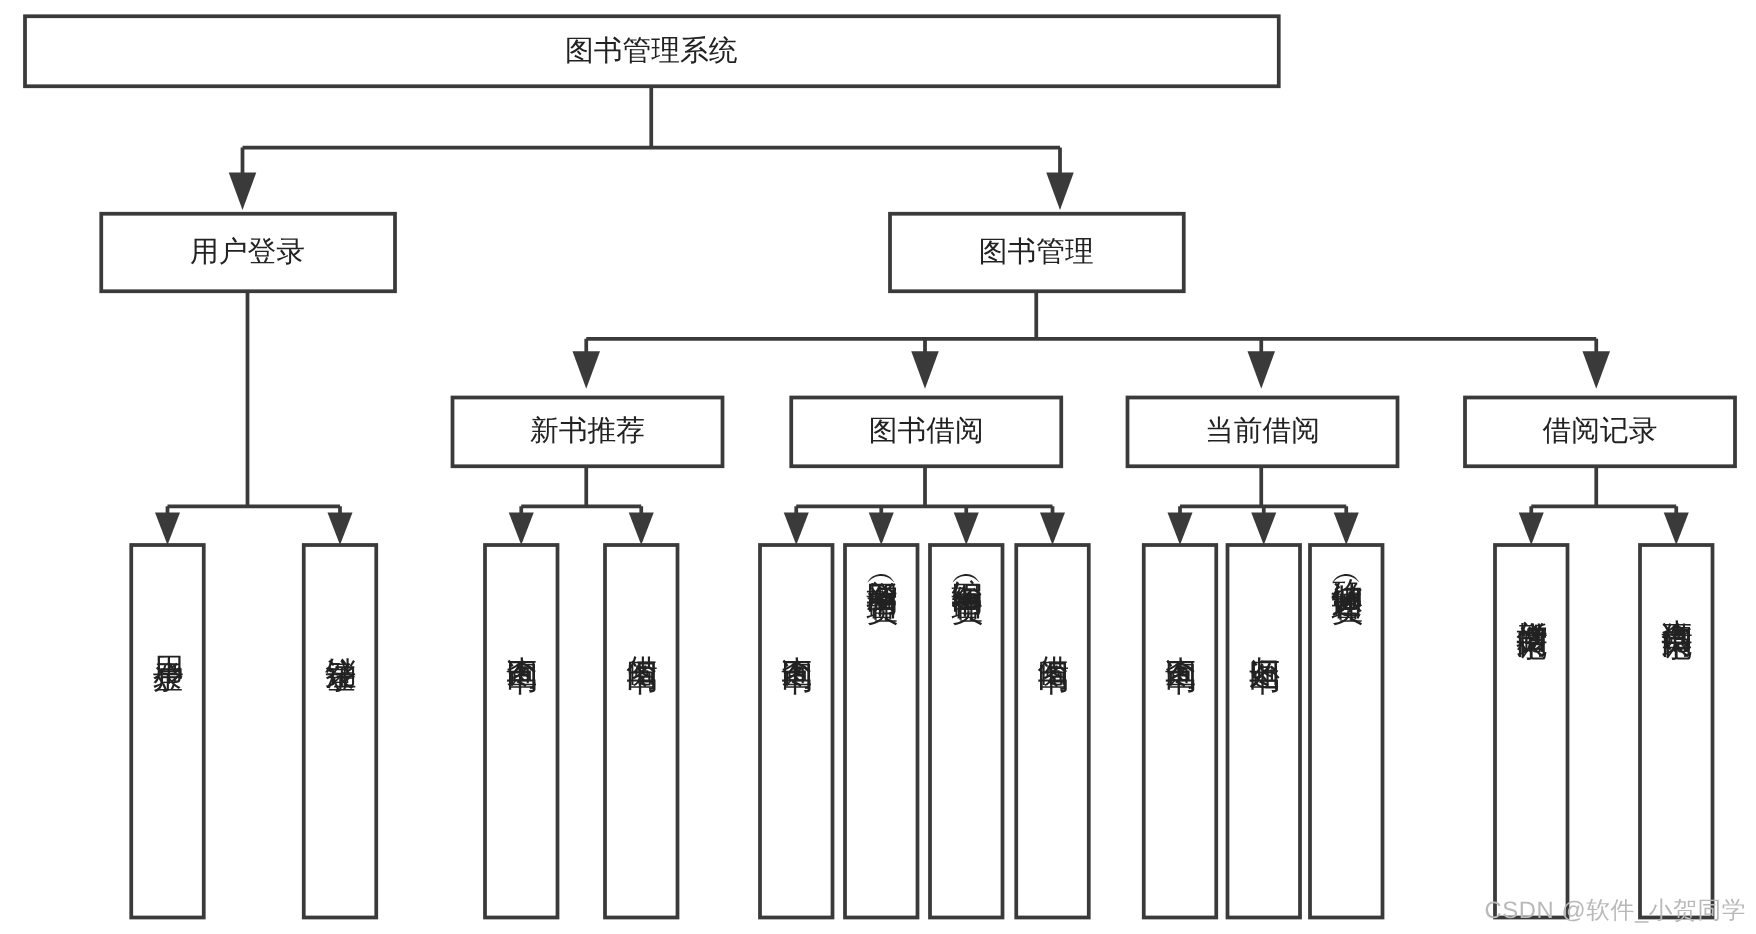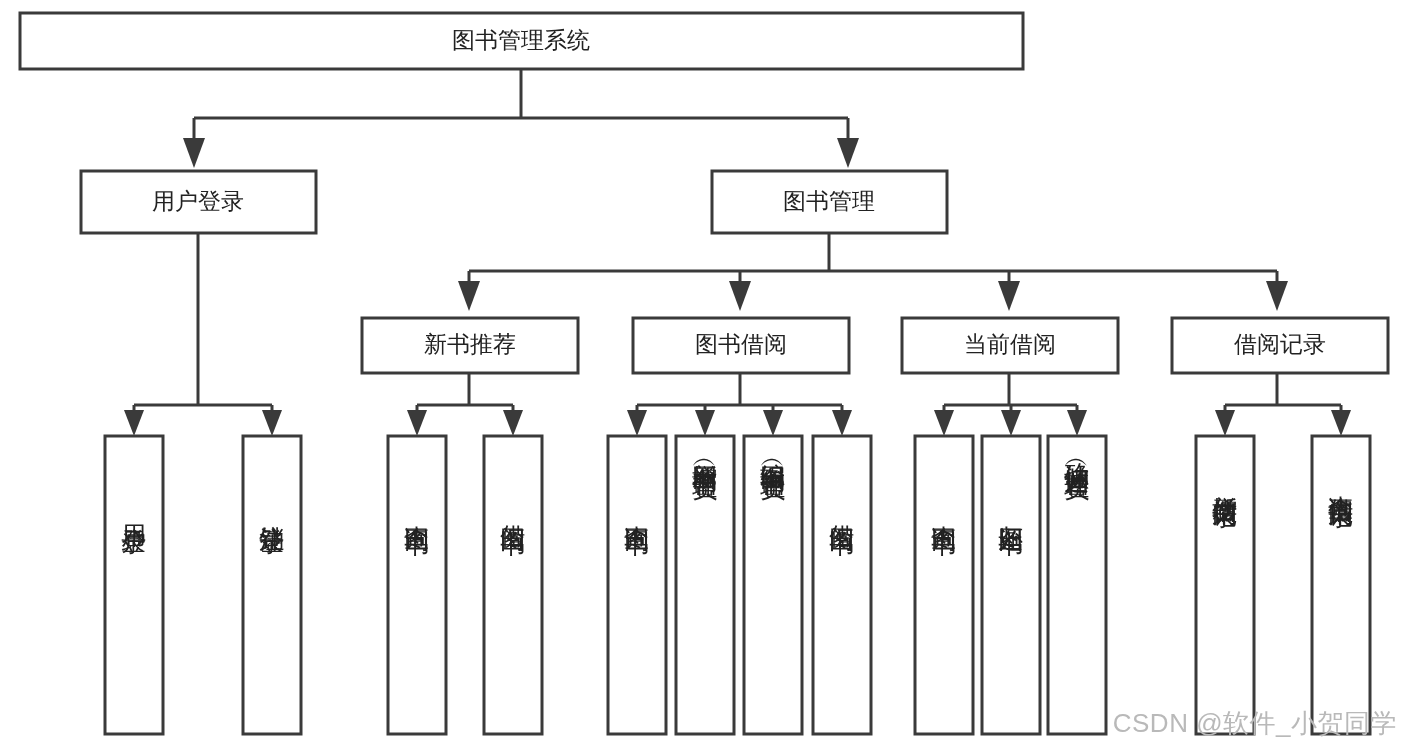--- a/index.html
+++ b/index.html
@@ -68,21 +68,21 @@
     line-height: 1.05;
     color: #222222;
     letter-spacing: 2px;
     white-space: nowrap;
   }
   #watermark {
     position: absolute;
     right: 8px;
     bottom: 6px;
     font-family: "Liberation Sans", "DejaVu Sans", sans-serif;
-    font-size: 26px;
+    font-size: 19px;
     color: #b9b9b9;
     letter-spacing: 0.5px;
     user-select: none;
   }
 </style>
 </head>
 <body>
 
 <div id="diagram-root">
 

